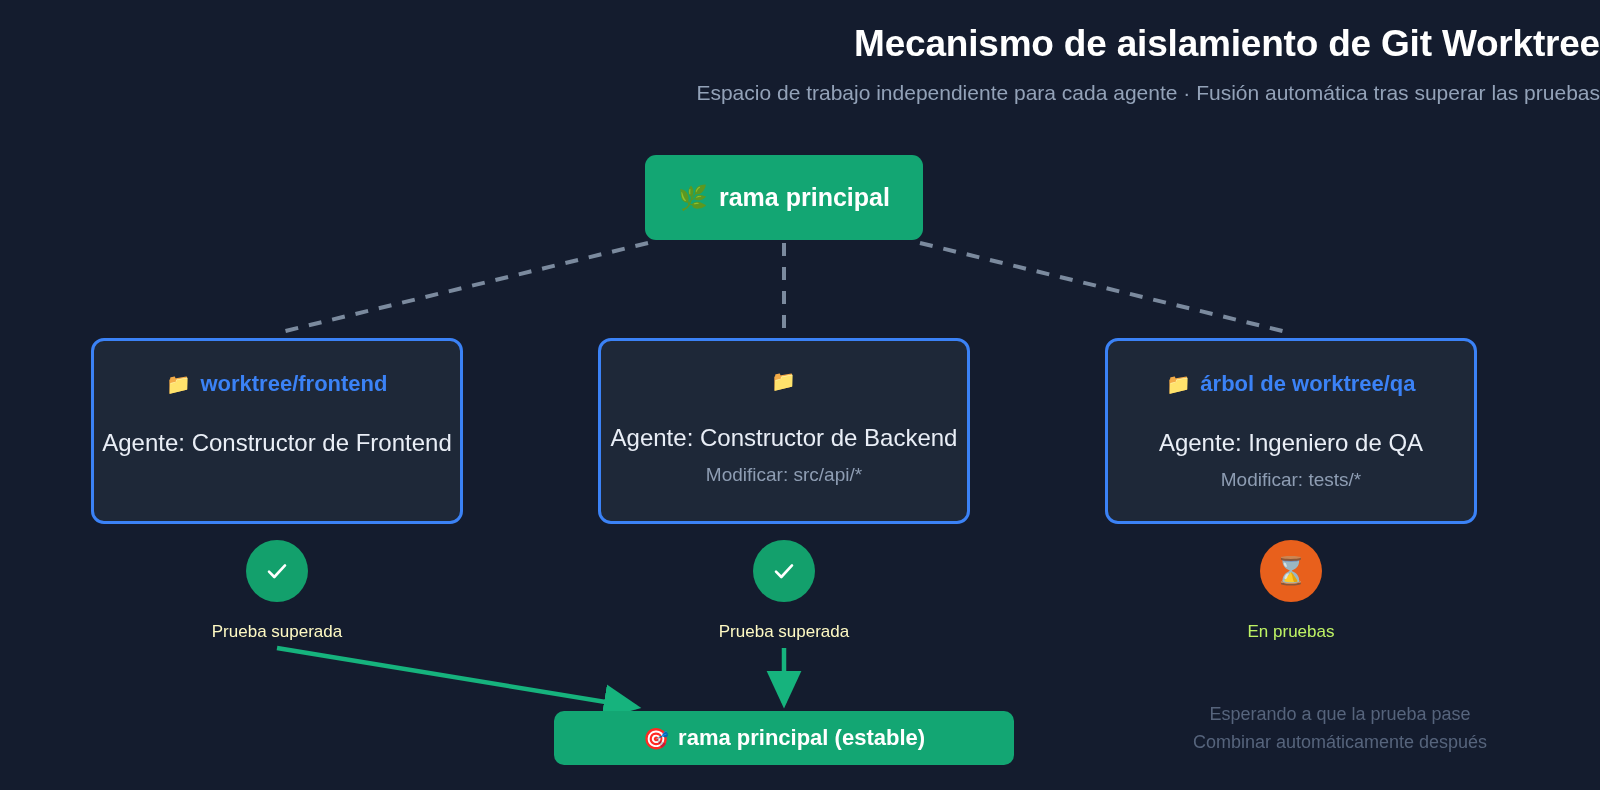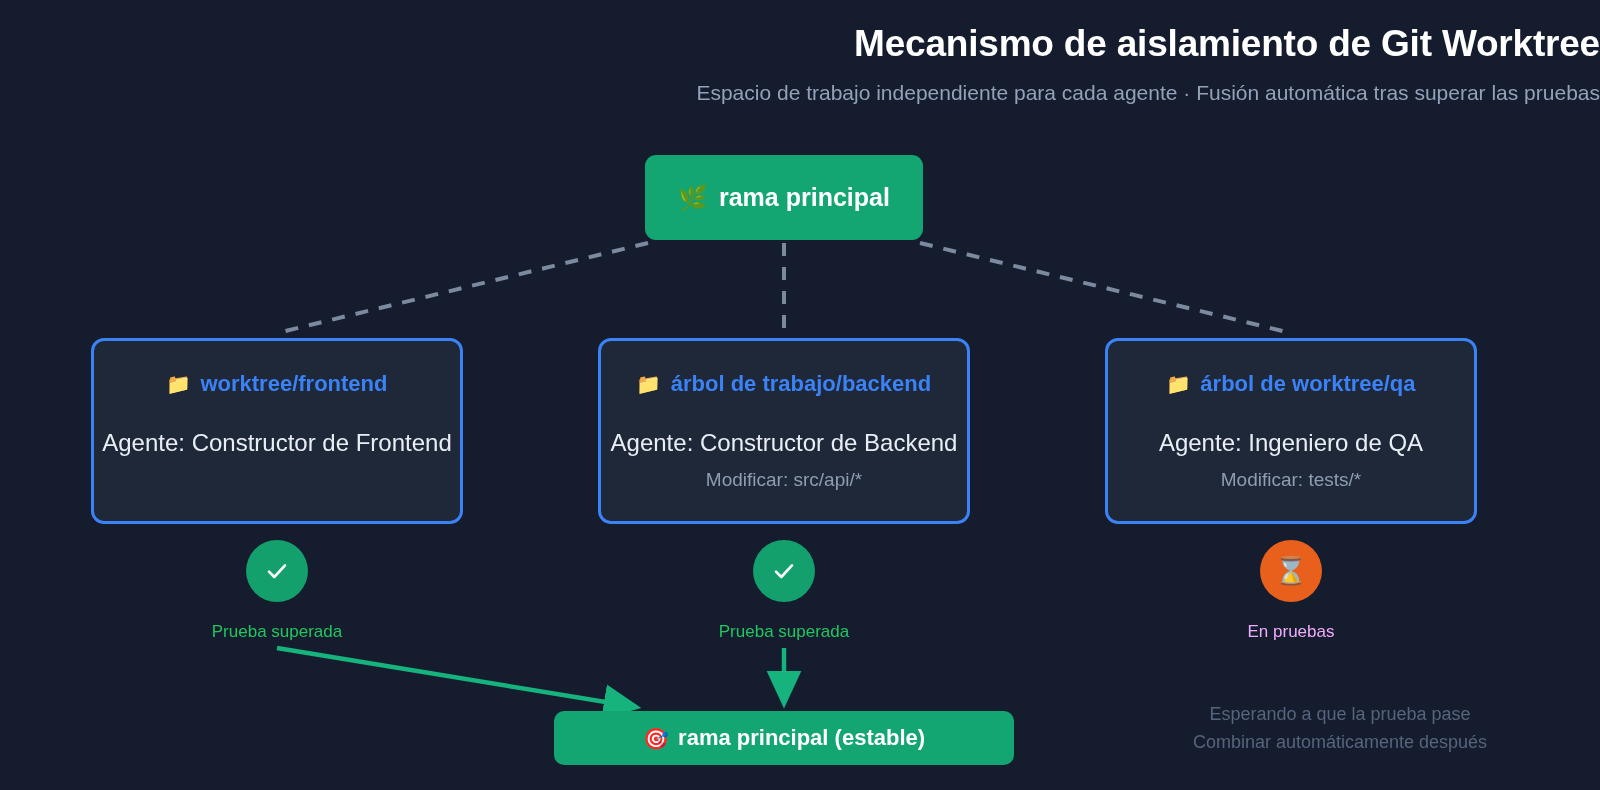--- a/index.html
+++ b/index.html
@@ -177,22 +177,22 @@
     font-size: 27px;
     line-height: 1;
   }
 
   .status-label {
     margin-top: 20px;
     font-size: 17px;
     line-height: 1.2;
     white-space: nowrap;
   }
-  .status-label.pass { color: #22c55e; }
-  .status-label.testing { color: #f0abfc; }
+  .status-label.pass { color: #fef9c3; }
+  .status-label.testing { color: #bef264; }
 
   
   #waiting-note {
     position: absolute;
     z-index: 3;
     left: 1140px;
     top: 701px;
     width: 400px;
     text-align: center;
     color: #56647c;
@@ -234,21 +234,20 @@
     <div class="card-title">
       <span class="folder-emoji">📁</span>
       <span>worktree/frontend</span>
     </div>
     <div class="card-agent">Agente: Constructor de Frontend</div>
   </div>
 
   <div class="worktree-card" id="card-backend">
     <div class="card-title">
       <span class="folder-emoji">📁</span>
-      <span>árbol de trabajo/backend</span>
     </div>
     <div class="card-agent">Agente: Constructor de Backend</div>
     <div class="card-modify">Modificar: src/api/*</div>
   </div>
 
   <div class="worktree-card" id="card-qa">
     <div class="card-title">
       <span class="folder-emoji">📁</span>
       <span>árbol de worktree/qa</span>
     </div>

